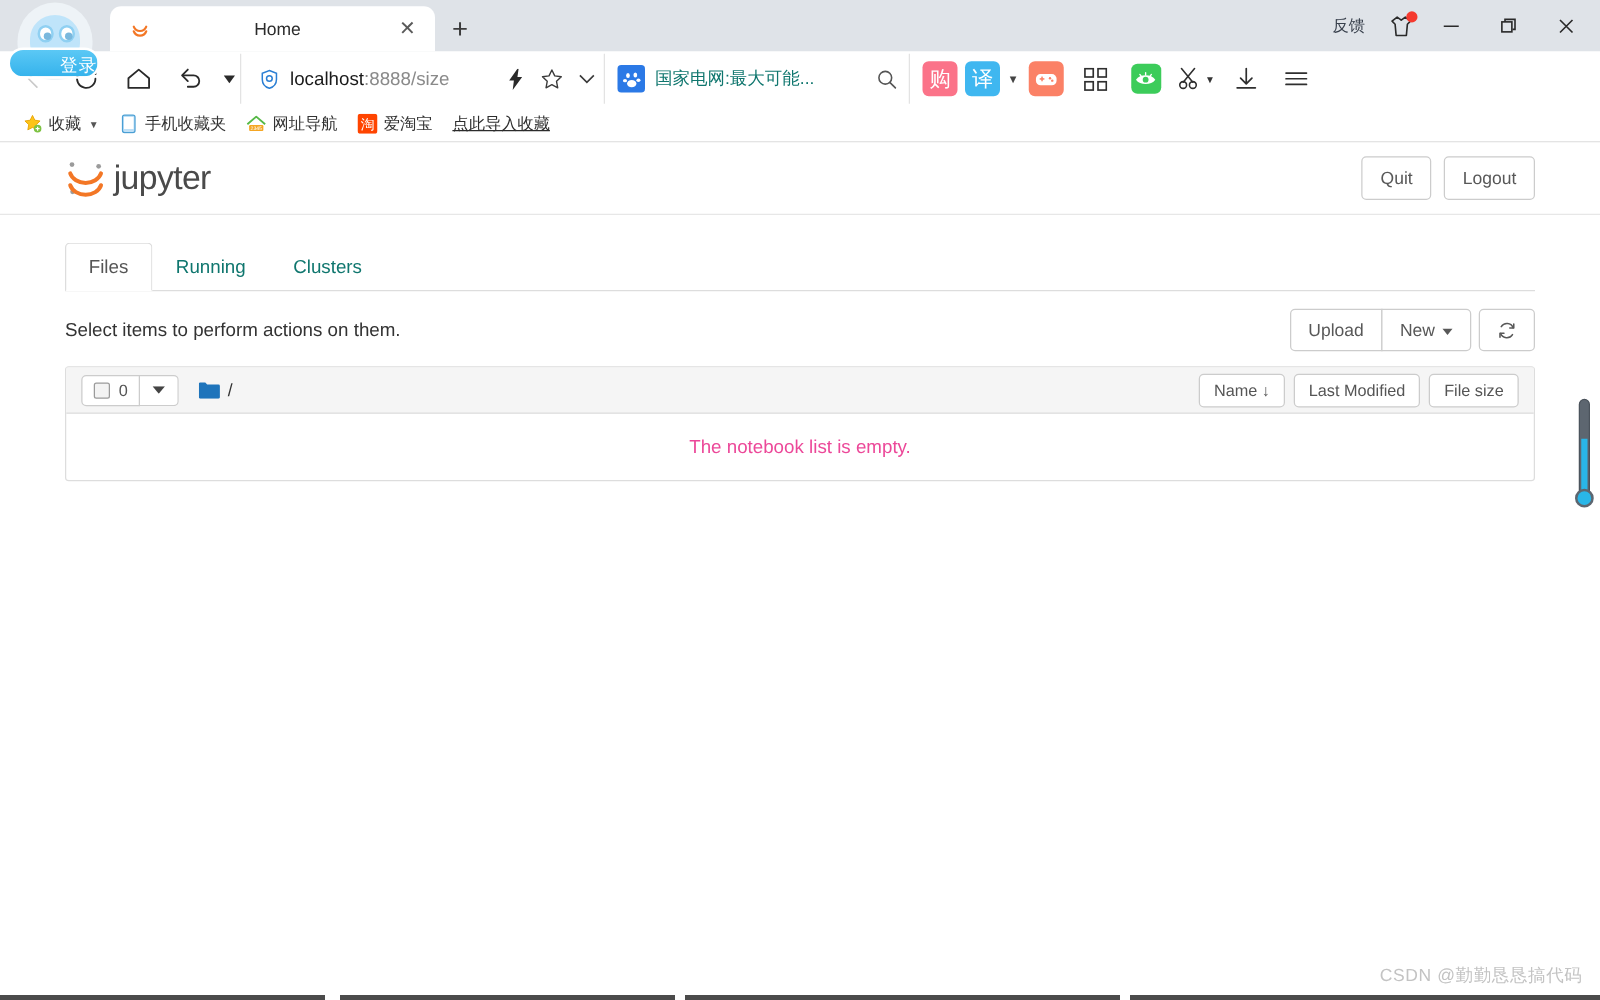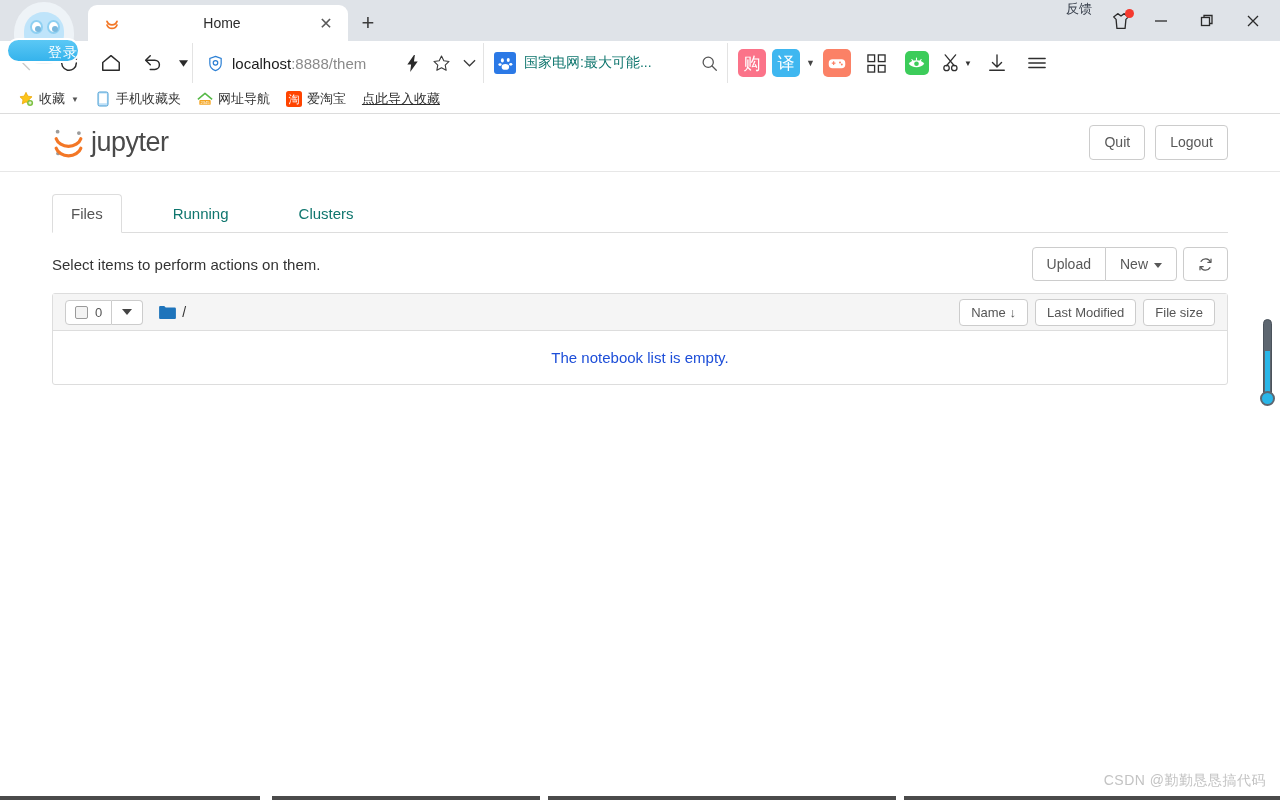--- a/index.html
+++ b/index.html
@@ -52,21 +52,21 @@
   }
   .tab-favicon { width:16px;height:16px;margin-right:10px;flex:0 0 16px; }
   .tab-title { font-size:14px; color:#2b2b2b; flex:1; white-space:nowrap; overflow:hidden; }
   .tab-close { width:24px;height:24px;display:flex;align-items:center;justify-content:center;
                font-size:16px;color:#5a5a5a; }
   .newtab {
     width:40px;height:36px;display:flex;align-items:center;justify-content:center;
     font-size:22px;color:#3c3c3c; font-weight:300;
   }
 
-  .win-right { display:flex; align-items:flex-start; height:41px; padding-right:4px;font-family:Liberation Mono, monospace; }
+  .win-right { display:flex; align-items:center; height:41px; padding-right:4px;font-family:Liberation Mono, monospace; }
   .feedback { font-size:13px;color:#39414d;padding:0 12px; }
   .skin-icon { position:relative; width:34px;height:41px;display:flex;align-items:center;justify-content:center; }
   .skin-dot { position:absolute; right:4px; top:9px; width:9px;height:9px;border-radius:50%;background:#f5392e; }
   .winbtn { width:46px;height:41px;display:flex;align-items:center;justify-content:center; color:#2a2a2a; }
 
   
   .navbar { height:44px; background:#fff; display:flex; align-items:center; padding:0 6px; }
   .navbtn { width:42px;height:40px;display:flex;align-items:center;justify-content:center; }
   .navbtn.disabled { opacity:.35; }
   .histcaret { width:18px;height:40px;display:flex;align-items:center;justify-content:center;}
@@ -122,21 +122,21 @@
   .jp-word { font-size:27px; color:#4a4a4a; margin-left:6px; letter-spacing:-0.5px; font-weight:400;}
   .jp-hdr-btns { margin-left:auto; display:flex; gap:10px; }
   .btn {
     border:1px solid #cccccc; background:#fff; border-radius:4px;
     font-size:14px; color:#585858; padding:7px 14px; line-height:1.3;
     font-family:"Liberation Sans", sans-serif;
   }
 
   .jp-main { padding: 22px 52px 0 52px; }
 
-  .tabs { display:flex; border-bottom:1px solid #dddddd; position:relative;gap:32px; }
+  .tabs { display:flex; border-bottom:1px solid #dddddd; position:relative; }
   .tab-item {
     font-size:15px; padding:10px 18px; color:#0f766e; margin-bottom:-1px;
     border:1px solid transparent; border-radius:4px 4px 0 0;
   }
   .tab-item.active { color:#555; background:#fff; border-color:#ddd #ddd #fff; }
 
   .actionbar { display:flex; align-items:center; padding:14px 0 12px 0; }
   .hint { font-size:15px; color:#333; }
   .actionbar-right { margin-left:auto; display:flex; align-items:stretch; }
   .btn-group { display:flex; }
@@ -162,21 +162,21 @@
     border:1px solid #cccccc; border-left:none; background:#fff; border-radius:0 4px 4px 0;
     padding:4px 10px; display:flex;align-items:center;
   }
   .folder-path { display:flex; align-items:center; margin-left:16px; font-size:14px; color:#333; }
   .folder-ic { margin-right:6px; display:flex; }
   .sort-group { margin-left:auto; display:flex; }
   .sort-btn {
     border:1px solid #cccccc; background:#fff; border-radius:4px;
     font-size:13px; color:#555; padding:5px 11px; margin-left:7px;
   }
-  .empty-row { text-align:center; font-size:15px; color:#1d4ed8; padding:18px 0; }
+  .empty-row { text-align:center; font-size:15px; color:#ec4899; padding:18px 0; }
 
   .watermark {
     position:absolute; right:14px; bottom:10px;
     font-size:14px; color:#c3c3c3; letter-spacing:0.5px;
   }
 
   
   .thermo { position:absolute; right:3px; top:205px; width:19px; height:100px; }
   .thermo-track {
     position:absolute; left:5px; top:0; width:9px; height:78px;
@@ -276,21 +276,21 @@
       <svg width="9" height="7" viewBox="0 0 10 7">
           <path d="M0 0h10L5 7z" fill="#2a2a2a"></path>
         </svg>
     </span>
 
     <div class="omnibox">
       <svg class="shield" viewBox="0 0 24 24">
         <path d="M12 2l8 3v7c0 5-3.6 8.6-8 10-4.4-1.4-8-5-8-10V5z" fill="none" stroke="#2b7fd4" stroke-width="1.7"></path>
         <circle cx="12" cy="11" r="3.2" fill="none" stroke="#2b7fd4" stroke-width="1.7"></circle>
       </svg>
-      <span class="url"><span>localhost</span><span class="dim">:8888/them</span></span>
+      <span class="url"><span>localhost</span><span class="dim">:8888/size</span></span>
       <span class="omni-icons">
         <span class="omni-ic">
           <svg width="14" height="17" viewBox="0 0 12 18">
               <path d="M7 0L0 10h4l-1 8 8-11H7l1-7z" fill="#2a2a2a"></path>
             </svg>
         </span>
         <span class="omni-ic">
           <svg width="19" height="19" viewBox="0 0 24 24">
               <path d="M12 2.5l2.9 6 6.6.9-4.8 4.6 1.2 6.5L12 17.4 6.1 20.5l1.2-6.5-4.8-4.6 6.6-.9z" fill="none" stroke="#3a3a3a" stroke-width="1.4" stroke-linejoin="round"></path>
             </svg>

